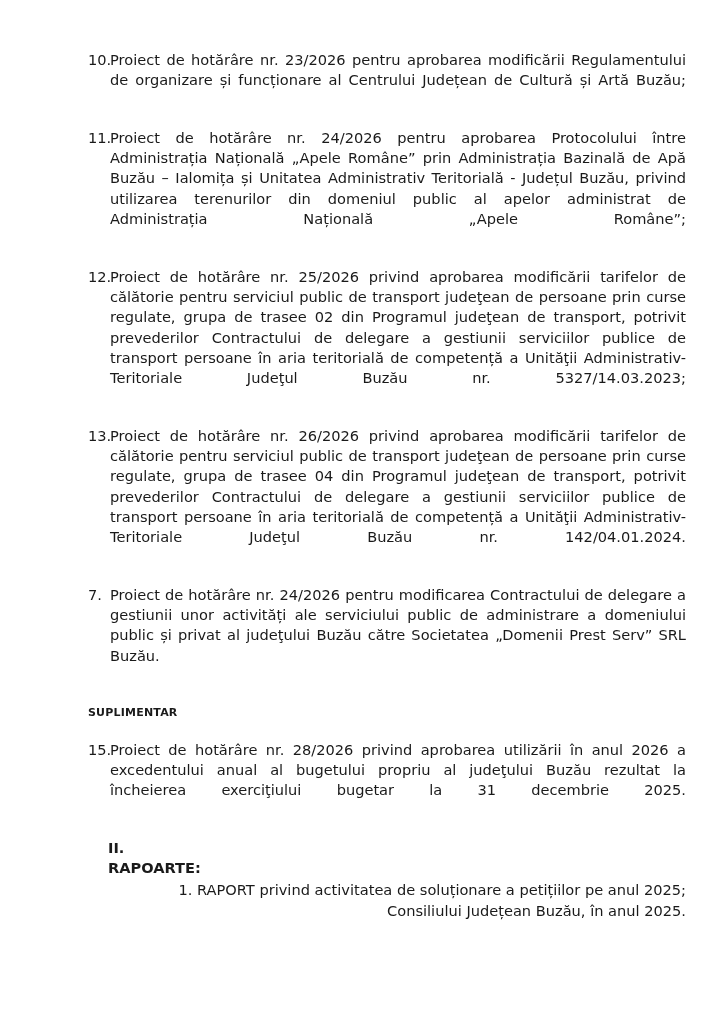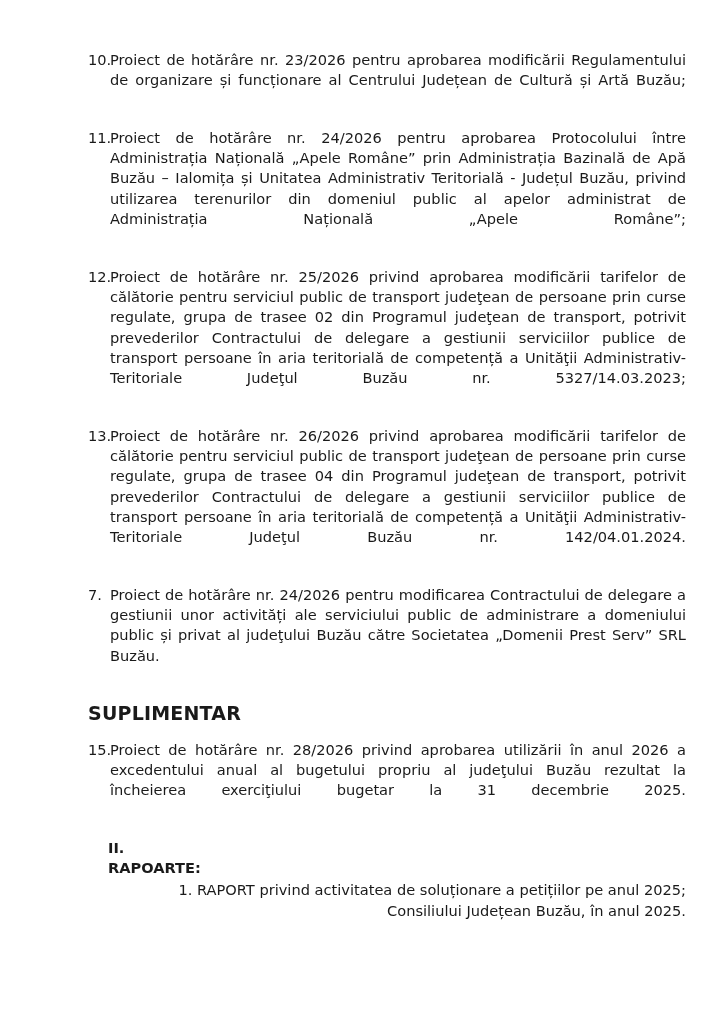--- a/index.html
+++ b/index.html
@@ -49,21 +49,21 @@
     padding-left: 0;
   }
   .agenda-item .txt::after {
     content: "";
     display: inline-block;
     width: 100%;
   }
 
   
   .section-heading {
-    font-size: 19px;
+    font-size: 11px;
     line-height: 20.3px;
     font-weight: bold;
     margin: 0 0 16px 0;
     letter-spacing: 0.2px;
   }
 
   
   .roman-heading {
     display: flex;
     font-size: 14.6px;

